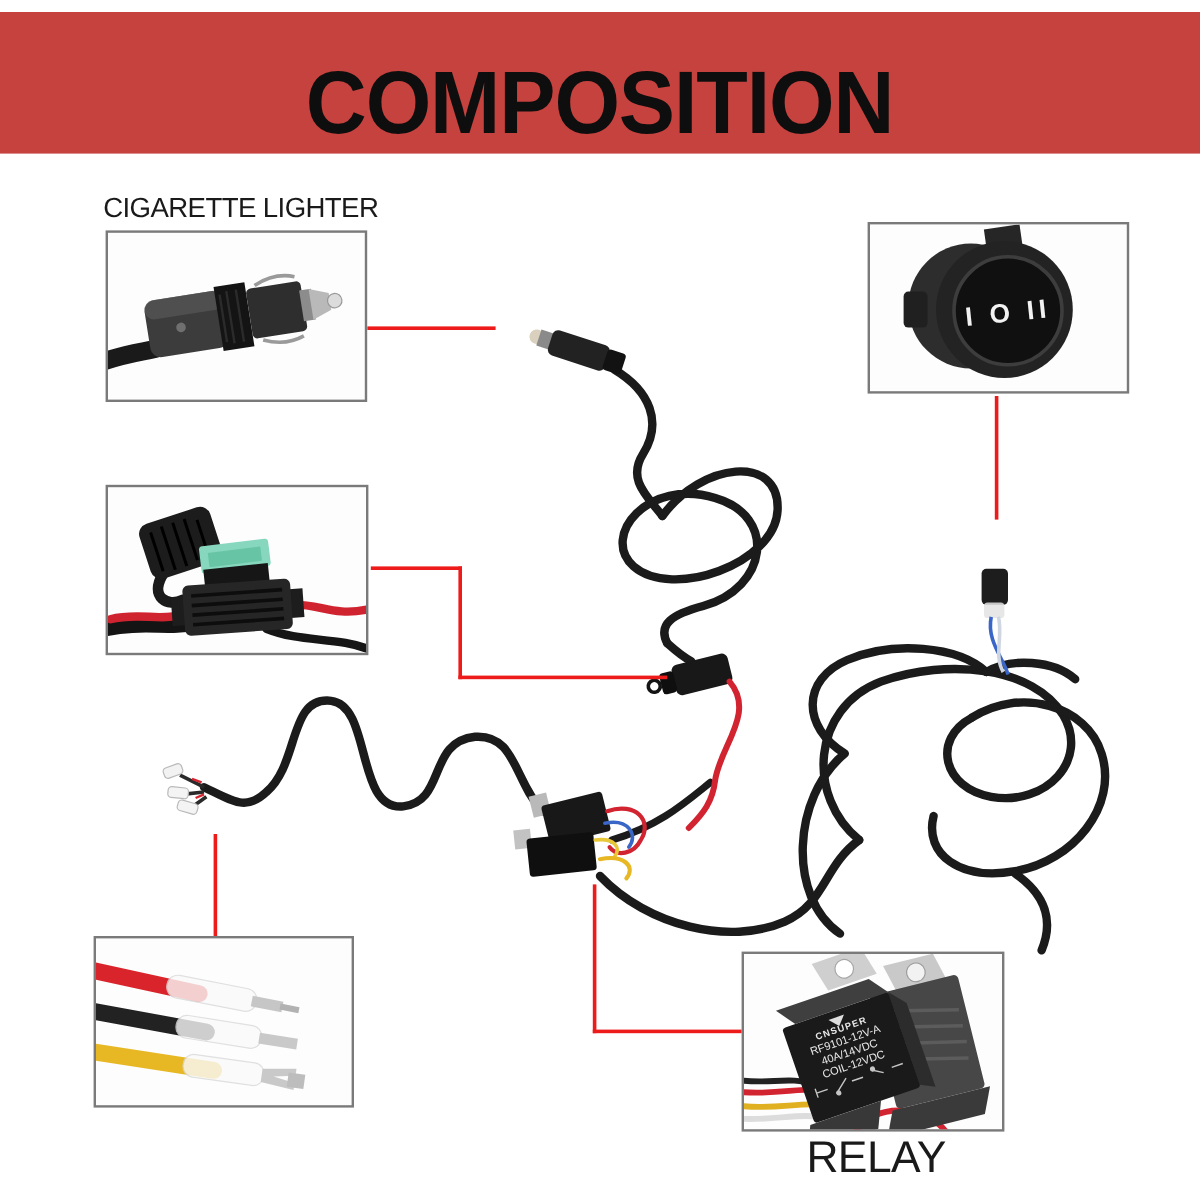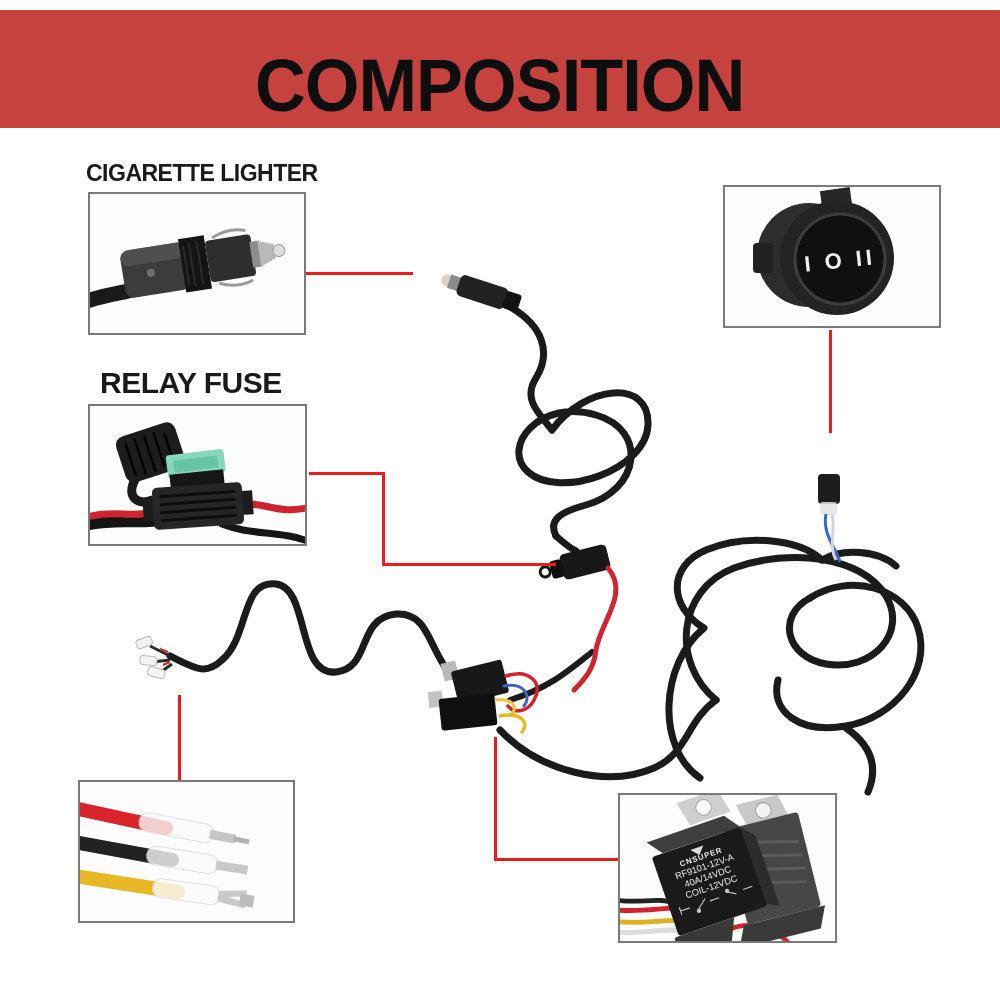--- a/index.html
+++ b/index.html
@@ -2,21 +2,21 @@
 <html style="--background: #ffffff; --banner-bg: #c5423e; --banner-text: #0e0e0e; --label-text: #1a1a1a; --box-border: #7a7a7a; --leader-line: #ee1b1b; --wire-black: #1b1b1b; --wire-red: #d22430; --wire-yellow: #e7b824; --wire-blue: #3a66c8; --fuse-green: #86d7bd;"><head>
 <meta charset="utf-8">
 <style>
   *{margin:0;padding:0;box-sizing:border-box}
   html,body{width:1000px;height:1000px;background:#fff;font-family:"Liberation Sans",sans-serif}
   .stage{position:relative;width:1000px;height:1000px;background:var(--background,#fff);overflow:hidden}
   .banner{position:absolute;left:0;top:10px;width:1000px;height:118px;background:var(--banner-bg,#c5423e);
           display:flex;align-items:flex-end;justify-content:center;z-index:3}
   .banner-title{font-size:74px;font-weight:bold;color:var(--banner-text,#0e0e0e);
           letter-spacing:-1px;transform:scaleX(.95);white-space:nowrap}
-  .label{position:absolute;font-weight:bold;color:var(--label-text,#1a1a1a);z-index:4;
+  .label{position:absolute;font-weight:normal;color:var(--label-text,#1a1a1a);z-index:4;
           letter-spacing:-.5px;white-space:nowrap}
   .lbl-cig{left:86px;top:160px;font-size:23px}
   .lbl-switch{left:697px;top:148px;font-size:23px}
   .lbl-fuse{left:100px;top:366px;font-size:30px}
   .lbl-lights{left:60px;top:926px;font-size:27px}
   .lbl-relay{left:672px;top:944px;font-size:37px}
   .photo-box{position:absolute;background:#fdfdfd;border:2px solid var(--box-border,#7a7a7a);z-index:3}
   .box-cig{left:88px;top:192px;width:218px;height:143px}
   .box-switch{left:723px;top:185px;width:218px;height:143px}
   .box-fuse{left:88px;top:404px;width:219px;height:142px}
@@ -29,21 +29,21 @@
 </head>
 <body>
 
 <div class="stage">
 
   <div class="banner">
     <span class="banner-title">COMPOSITION</span>
   </div>
 
   <div class="label lbl-cig">CIGARETTE LIGHTER</div>
-  <div class="label lbl-fuse">RELAY FUSE</div>
+  <div class="label lbl-relay">RELAY</div>
 
   <div class="leader" style="left:306px;top:272px;width:107px;height:3px"></div>
   <div class="leader" style="left:829px;top:330px;width:3px;height:103px"></div>
   <div class="leader" style="left:309px;top:472px;width:76px;height:3px"></div>
   <div class="leader" style="left:382px;top:472px;width:3px;height:94px"></div>
   <div class="leader" style="left:382px;top:563px;width:174px;height:3px"></div>
   <div class="leader" style="left:178px;top:695px;width:3px;height:87px"></div>
   <div class="leader" style="left:494px;top:737px;width:3px;height:124px"></div>
   <div class="leader" style="left:494px;top:858px;width:126px;height:3px"></div>
 

